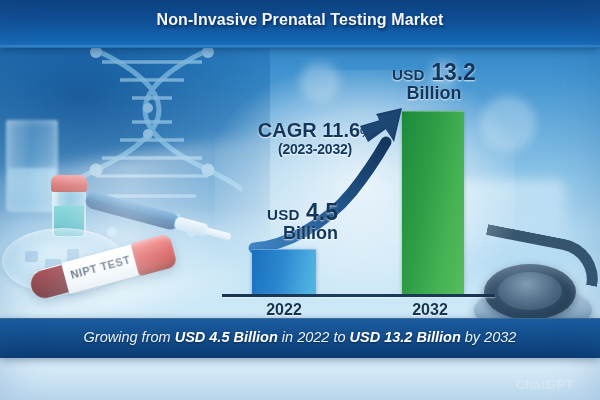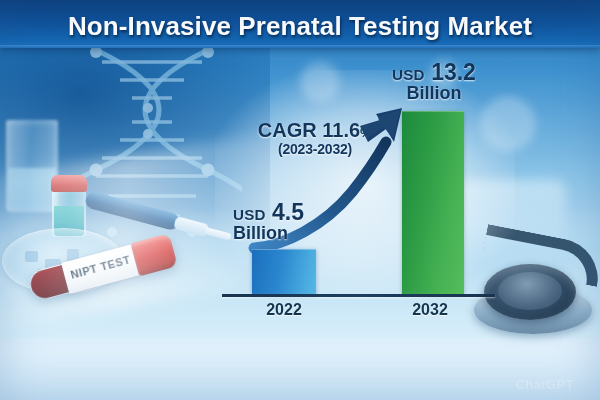--- a/index.html
+++ b/index.html
@@ -155,21 +155,21 @@
     position:absolute;left:0;top:0;width:600px;height:48px;
     background:linear-gradient(180deg,#0c3f7d 0%,#0f4f96 42%,#1565b0 82%,#1b72bf 100%);
     box-shadow:0 2px 7px rgba(6,40,80,.45);
   }
   .header::after{
     content:"";position:absolute;left:0;bottom:0;width:100%;height:3px;
     background:linear-gradient(180deg,rgba(255,255,255,.18),rgba(255,255,255,0));
   }
   .header-title{
     position:absolute;left:0;right:0;top:11px;text-align:center;
-    font-size:26px;font-weight:bold;color:#ffffff;letter-spacing:.1px;
+    font-size:16px;font-weight:bold;color:#ffffff;letter-spacing:.1px;
     text-shadow:1px 2px 3px rgba(3,26,56,.75);
     font-family:"Liberation Sans",sans-serif;
   }
 
   
   .chart{position:absolute;left:0;top:48px;width:496px;height:277px;}
 
   .baseline{
     position:absolute;left:222px;top:246px;width:273px;height:3px;
     background:linear-gradient(90deg,#17334f,#1d3e5e 50%,#17334f);
@@ -196,21 +196,21 @@
   }
   .xlabel-2022{left:224px;}
   .xlabel-2032{left:370px;}
 
   
   .callout{position:absolute;color:#12355b;text-shadow:0 1px 2px rgba(255,255,255,.8);}
   .callout .l1{display:block;font-weight:bold;line-height:1.02;}
   .callout .unit{font-size:.66em;letter-spacing:.2px;}
   .callout .l2{display:block;font-weight:bold;line-height:1.05;}
 
-  .callout-2022{left:233px;top:153px;width:105px;text-align:left;font-size:23px;}
+  .callout-2022{left:233px;top:153px;width:105px;text-align:right;font-size:23px;}
   .callout-2022 .l2{font-size:18px;}
   .callout-2032{left:368px;top:13px;width:132px;text-align:center;font-size:23px;}
   .callout-2032 .l2{font-size:18px;}
 
   
   .cagr{position:absolute;left:250px;top:72px;width:130px;text-align:center;color:#12355b;
         text-shadow:0 1px 2px rgba(255,255,255,.85);}
   .cagr .main{display:block;font-size:20px;font-weight:bold;line-height:1.05;}
   .cagr .pct{font-size:.68em;}
   .cagr .years{display:block;font-size:14px;font-weight:bold;line-height:1.25;letter-spacing:-.2px;}
@@ -372,16 +372,19 @@
 
     <div class="bar bar-2022"></div>
     <div class="bar bar-2032"></div>
 
     <div class="baseline"></div>
 
     <div class="xlabel xlabel-2022">2022</div>
     <div class="xlabel xlabel-2032">2032</div>
   </div>
 
+  <div class="footer">
+    <div class="footer-text"><span>Growing from </span><b>USD 4.5 Billion</b><span> in 2022 to </span><b>USD 13.2 Billion</b><span> by 2032</span></div>
+  </div>
 
   <div class="watermark">ChatGPT</div>
   <div class="vignette"></div>
 </div>
 
 </body></html>

